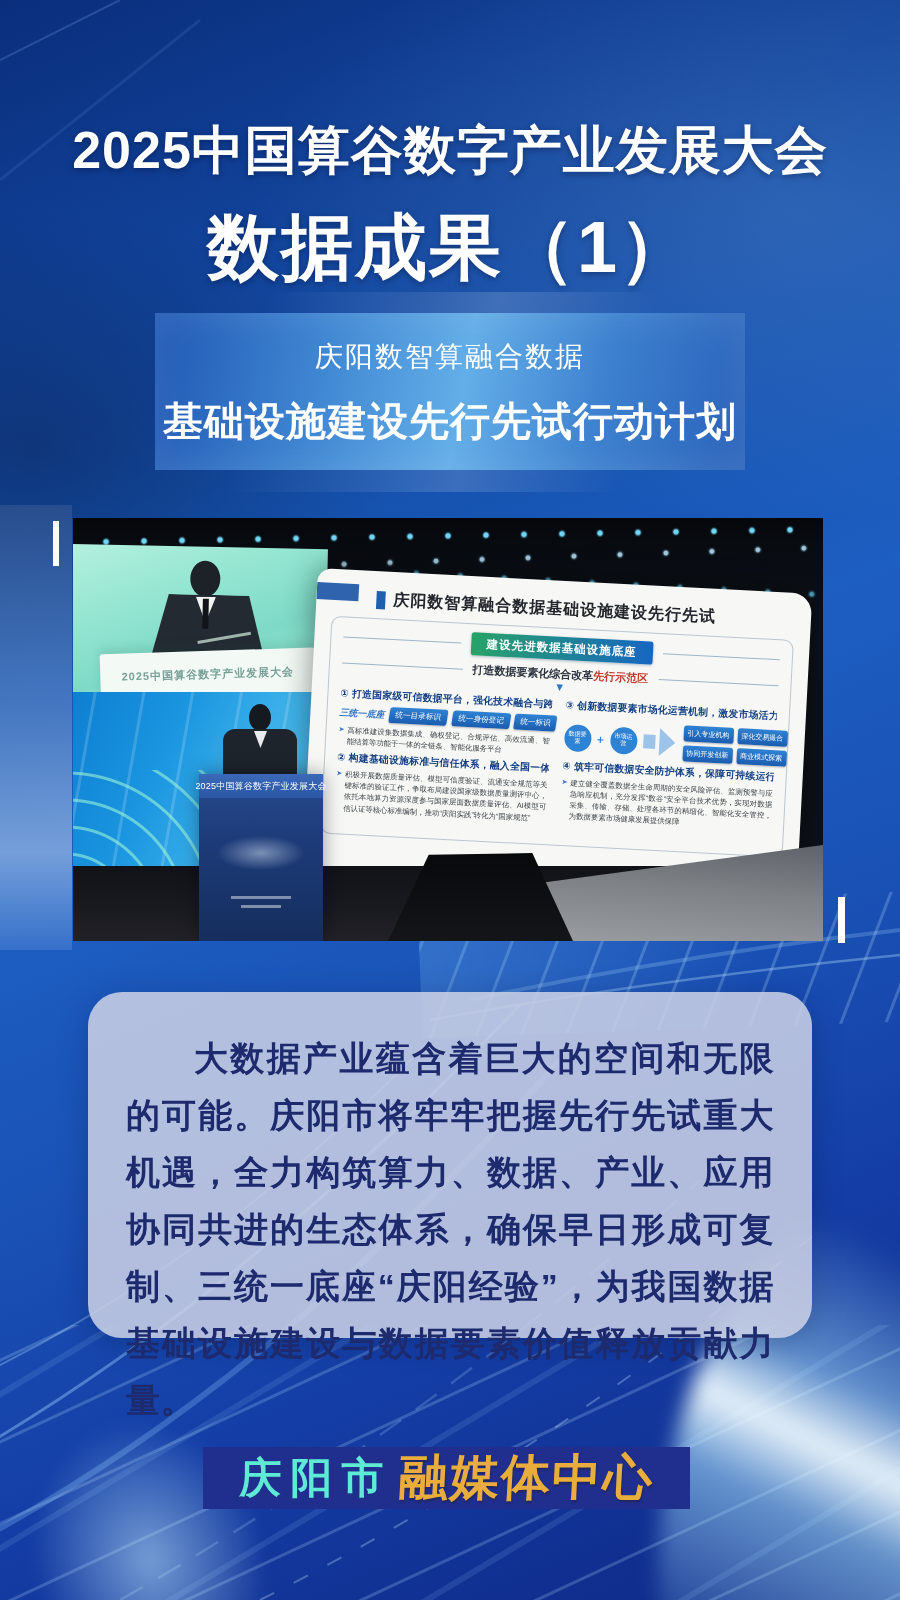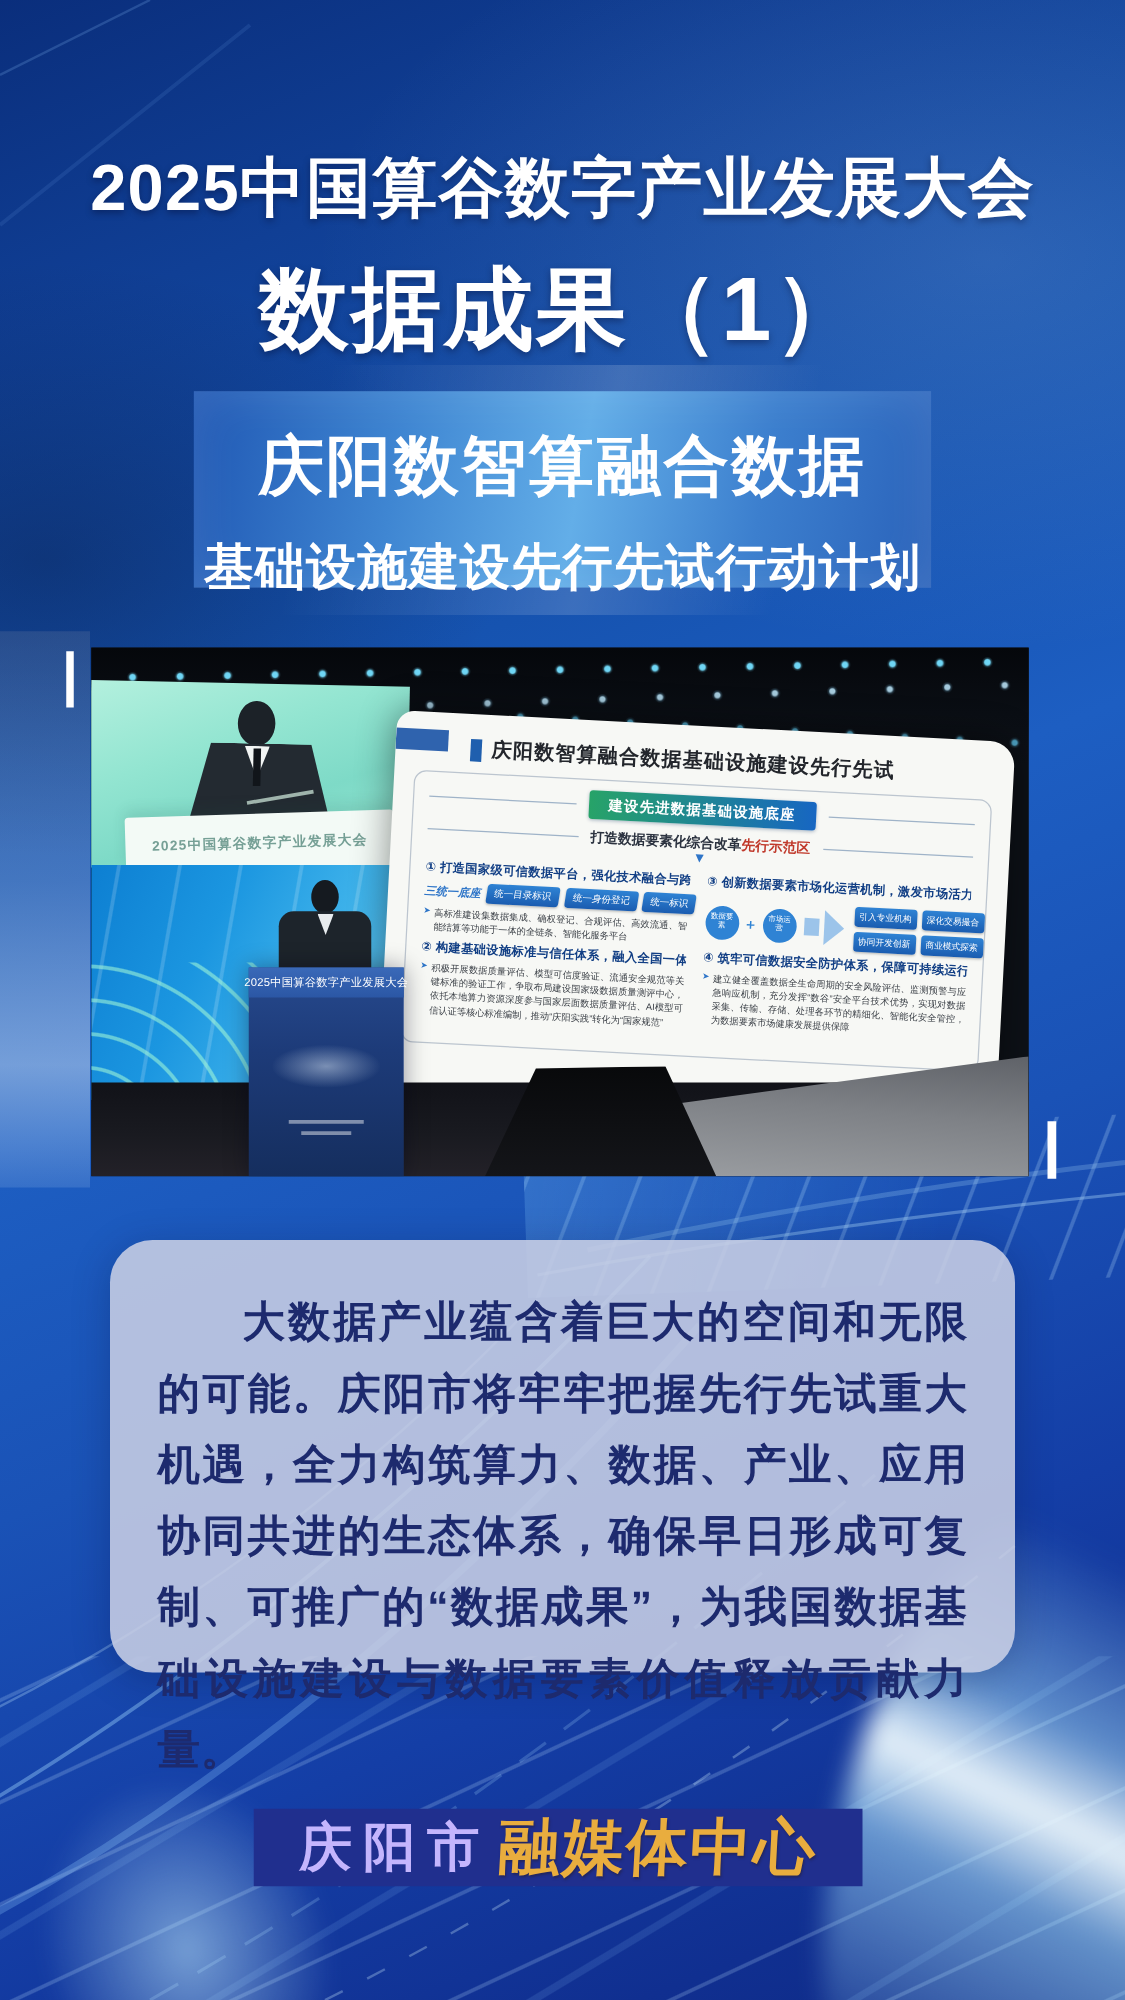--- a/index.html
+++ b/index.html
@@ -32,21 +32,21 @@
 
   
   .header{position:absolute;left:0;right:0;top:116px;text-align:center;color:#fff;}
   .t1{font-size:52px;font-weight:900;letter-spacing:1px;text-shadow:0 2px 6px rgba(0,0,30,.35);}
   .t2{font-size:72px;font-weight:900;letter-spacing:2px;margin-top:14px;text-shadow:0 2px 6px rgba(0,0,30,.35);}
 
   
   .banner{position:absolute;left:155px;top:313px;width:590px;height:157px;color:#fff;text-align:center;
       background:linear-gradient(100deg,#2058b4 0%,#3f86d2 28%,#63aee8 52%,#3c7fce 76%,#2a62ba 100%);
       box-shadow:inset 0 0 40px rgba(255,255,255,.12);}
-  .b1{font-size:52px;font-weight:700;letter-spacing:2px;margin-top:25px;}
+  .b1{font-size:28px;font-weight:400;letter-spacing:2px;margin-top:25px;}
   .b2{font-size:40px;font-weight:600;letter-spacing:1px;margin-top:18px;}
 
   
   .tick{position:absolute;background:#fff;}
   .tick-l{left:53px;top:521px;width:6px;height:45px;}
   .tick-r{left:838px;top:897px;width:7px;height:46px;}
 
   
   .photo{position:absolute;left:73px;top:518px;width:750px;height:423px;margin:0;overflow:hidden;background:#0d1117;}
   .ph-ceiling{position:absolute;left:0;top:0;width:100%;height:95px;
@@ -141,21 +141,21 @@
 
   
   .quote-box{position:absolute;left:88px;top:992px;width:724px;height:346px;border-radius:34px;
       background:rgba(200,206,228,.88);box-shadow:0 6px 30px rgba(5,15,60,.25);}
   .quote-text{margin:0;padding:38px 38px 0;font-size:34px;line-height:57px;font-weight:600;color:#1d2a6e;
       text-align:justify;text-indent:2em;letter-spacing:.5px;}
 
   
   .footer-band{position:absolute;left:203px;top:1447px;width:487px;height:62px;background:#202f8e;
       display:flex;align-items:center;justify-content:center;gap:6px;}
-  .footer-prefix{color:#c4b5fd;font-size:42px;font-weight:900;letter-spacing:9px;}
+  .footer-prefix{color:#5eead4;font-size:42px;font-weight:900;letter-spacing:9px;}
   .footer-brand{color:#e9ad3e;font-size:49px;font-weight:900;font-family:"DejaVu Serif","Liberation Serif",serif;
       transform:skewX(-3deg);letter-spacing:2px;text-shadow:1px 2px 2px rgba(40,20,0,.35);}
 </style>
 </head>
 <body>
 
 <div class="poster">
 
   <div class="bg"></div>
 
@@ -292,21 +292,21 @@
       </div>
       <div class="podium2-emblem"></div>
       <div class="podium2-lines">
           <i></i>
           <i></i>
         </div>
     </div>
   </figure>
 
   <section class="quote-box">
-    <p class="quote-text">大数据产业蕴含着巨大的空间和无限的可能。庆阳市将牢牢把握先行先试重大机遇，全力构筑算力、数据、产业、应用协同共进的生态体系，确保早日形成可复制、可推广的“数据成果”，为我国数据基础设施建设与数据要素价值释放贡献力量。</p>
+    <p class="quote-text">大数据产业蕴含着巨大的空间和无限的可能。庆阳市将牢牢把握先行先试重大机遇，全力构筑算力、数据、产业、应用协同共进的生态体系，确保早日形成可复制、三统一底座“庆阳经验”，为我国数据基础设施建设与数据要素价值释放贡献力量。</p>
   </section>
 
   <footer class="footer-band">
     <span class="footer-prefix">庆阳市</span>
     <span class="footer-brand">融媒体中心</span>
   </footer>
 
 </div>
 
 </body></html>

